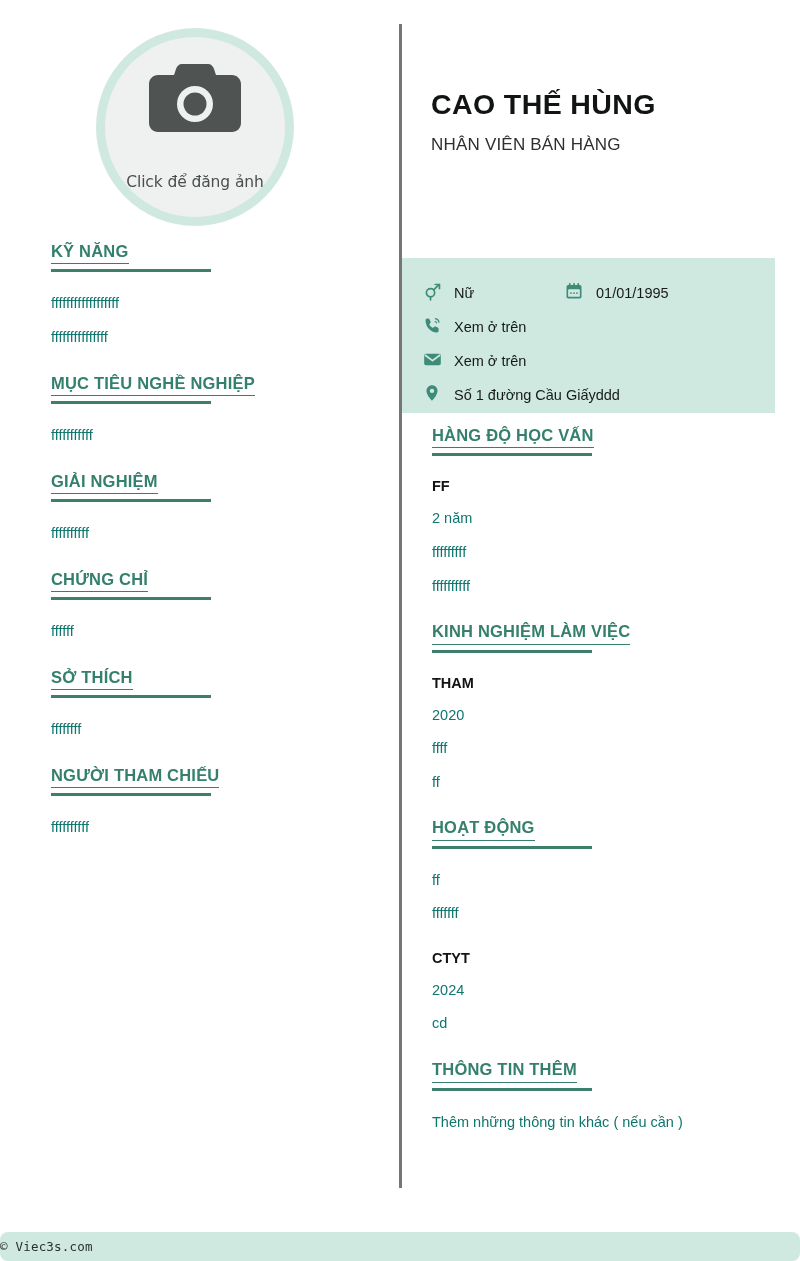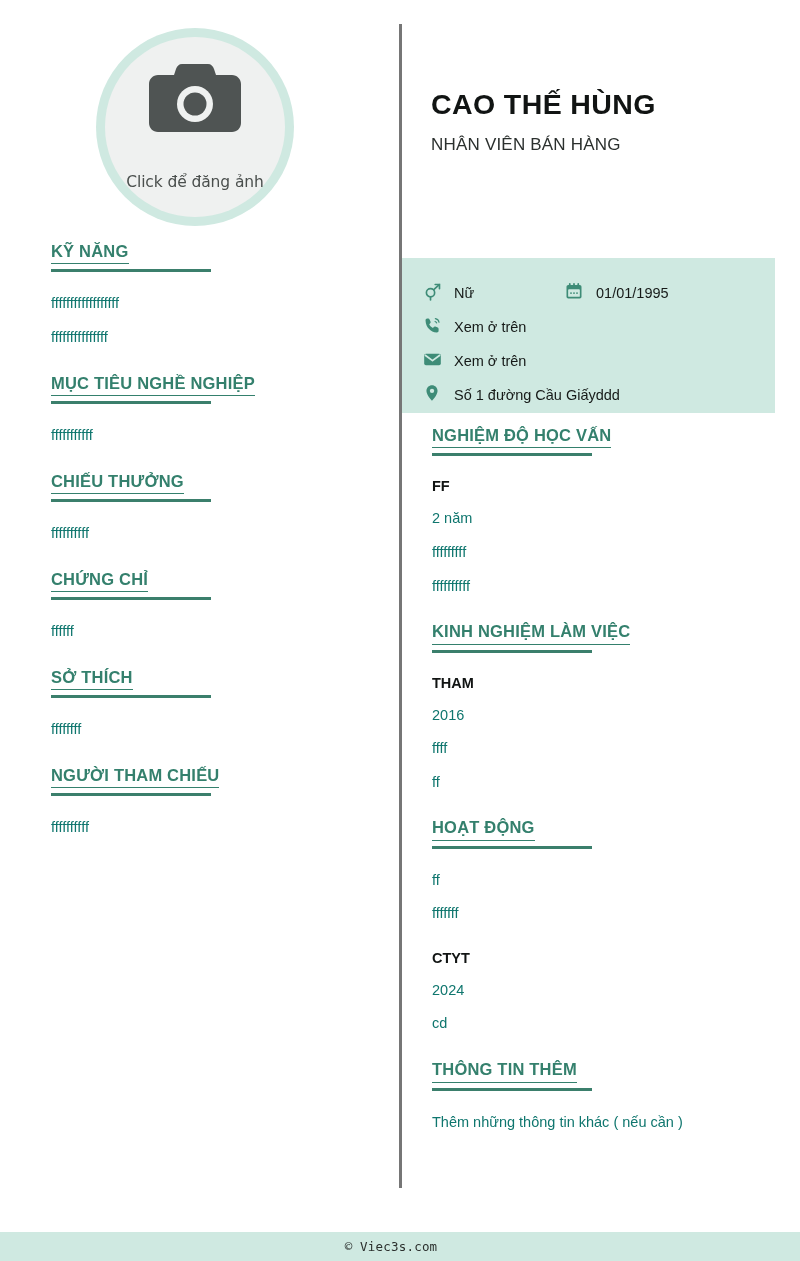--- a/index.html
+++ b/index.html
@@ -190,22 +190,23 @@
 
   
   .footer-bar {
     position: absolute;
     left: 0; bottom: 0;
     width: 800px;
     height: 29px;
     background: #cfe9e1;
     display: flex;
     align-items: center;
-    justify-content: center;
+    justify-content: flex-start;
     padding-right: 18px;
+    border-radius: 8px;
   }
   .footer-text {
     font-family: "DejaVu Sans Mono", monospace;
     font-size: 12.5px;
     color: #2b2f2d;
     letter-spacing: 0.2px;
   }
 </style>
 </head>
 <body>
@@ -242,21 +243,21 @@
       <div class="sec-block">
         <div class="sec-head">
           <span class="sec-title">MỤC TIÊU NGHỀ NGHIỆP</span>
           <span class="sec-rule"></span>
         </div>
         <div class="body-line">fffffffffff</div>
       </div>
 
       <div class="sec-block">
         <div class="sec-head">
-          <span class="sec-title">CHIẾU THƯỞNG</span>
+          <span class="sec-title">GIẢI NGHIỆM</span>
           <span class="sec-rule"></span>
         </div>
         <div class="body-line">ffffffffff</div>
       </div>
 
       <div class="sec-block">
         <div class="sec-head">
           <span class="sec-title">CHỨNG CHỈ</span>
           <span class="sec-rule"></span>
         </div>
@@ -360,36 +361,36 @@
           <span class="c-text">Số 1 đường Cầu Giấyddd</span>
         </div>
       </div>
 
     </div>
 
     <div class="right-sections">
 
       <div class="sec-block">
         <div class="sec-head">
-          <span class="sec-title">NGHIỆM ĐỘ HỌC VẤN</span>
+          <span class="sec-title">HÀNG ĐỘ HỌC VẤN</span>
           <span class="sec-rule"></span>
         </div>
         <div class="entry-title">FF</div>
         <div class="body-line">2 năm</div>
         <div class="body-line">fffffffff</div>
         <div class="body-line">ffffffffff</div>
       </div>
 
       <div class="sec-block">
         <div class="sec-head">
           <span class="sec-title">KINH NGHIỆM LÀM VIỆC</span>
           <span class="sec-rule"></span>
         </div>
         <div class="entry-title">THAM</div>
-        <div class="body-line">2016</div>
+        <div class="body-line">2020</div>
         <div class="body-line">ffff</div>
         <div class="body-line">ff</div>
       </div>
 
       <div class="sec-block">
         <div class="sec-head">
           <span class="sec-title">HOẠT ĐỘNG</span>
           <span class="sec-rule"></span>
         </div>
         <div class="body-line">ff</div>

